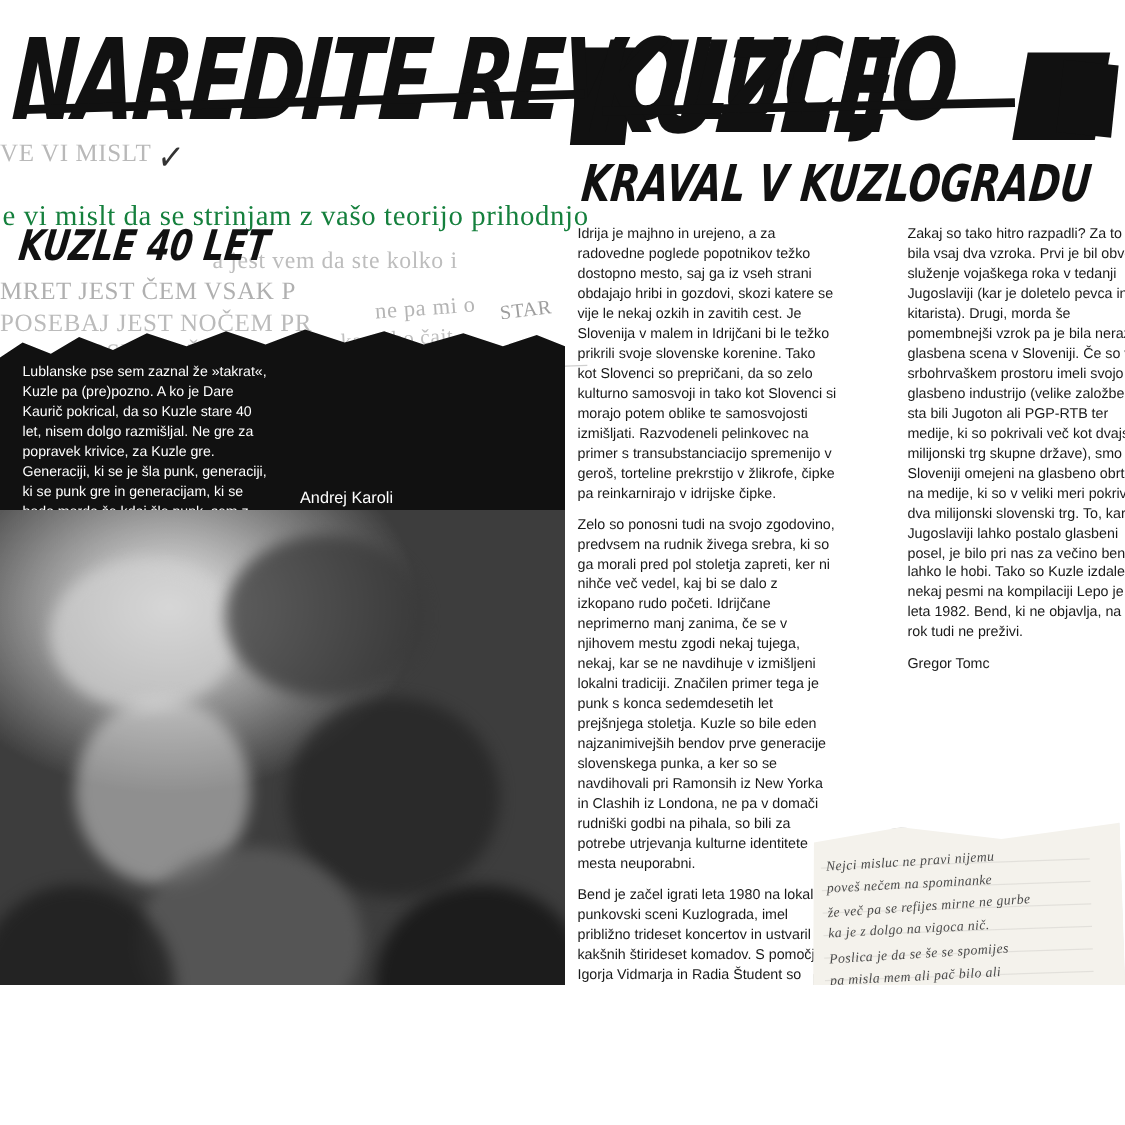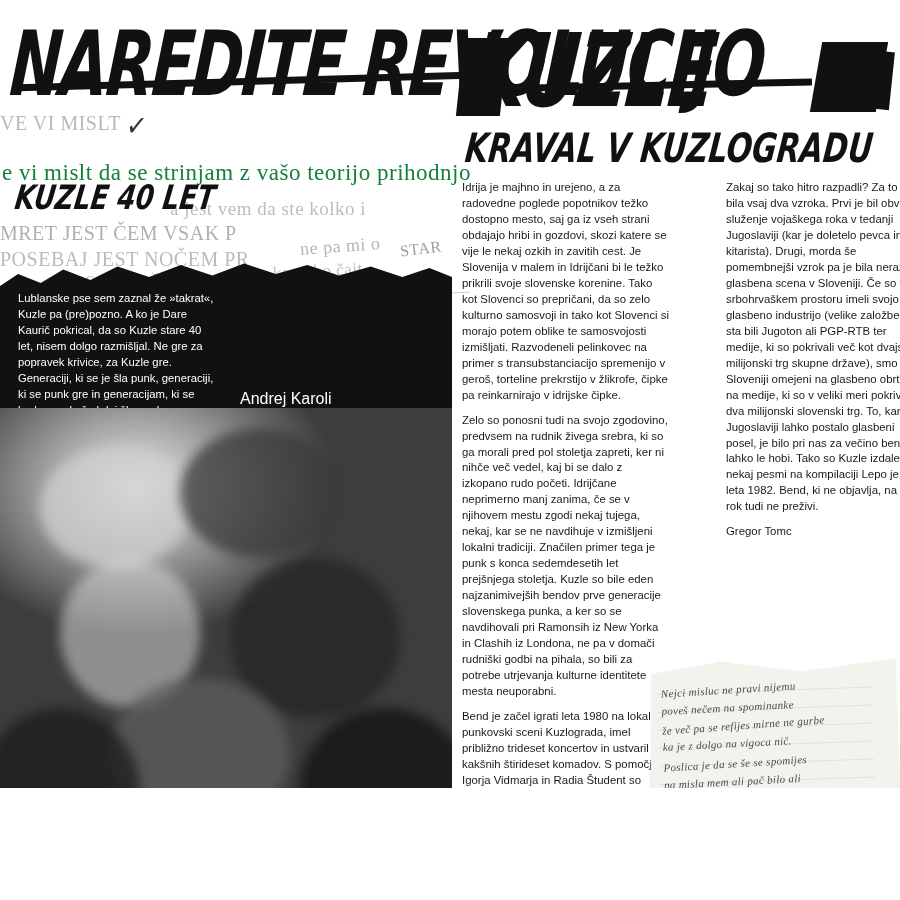--- a/index.html
+++ b/index.html
@@ -163,21 +163,21 @@
     line-height: 1.42;
     font-family: "Liberation Sans", sans-serif;
   }
   .black-block .colA { left: 18px; width: 198px; }
   .black-block .colB { left: 240px; width: 190px; }
   .black-block .author {
     position: absolute;
     left: 240px;
     top: 128px;
     color: #fff;
-    font-size: 16px;
+    font-size: 13px;
   }
 
   
   .photo {
     position: absolute;
     left: 0px;
     top: 408px;
     width: 452px;
     height: 432px;
     overflow: hidden;

